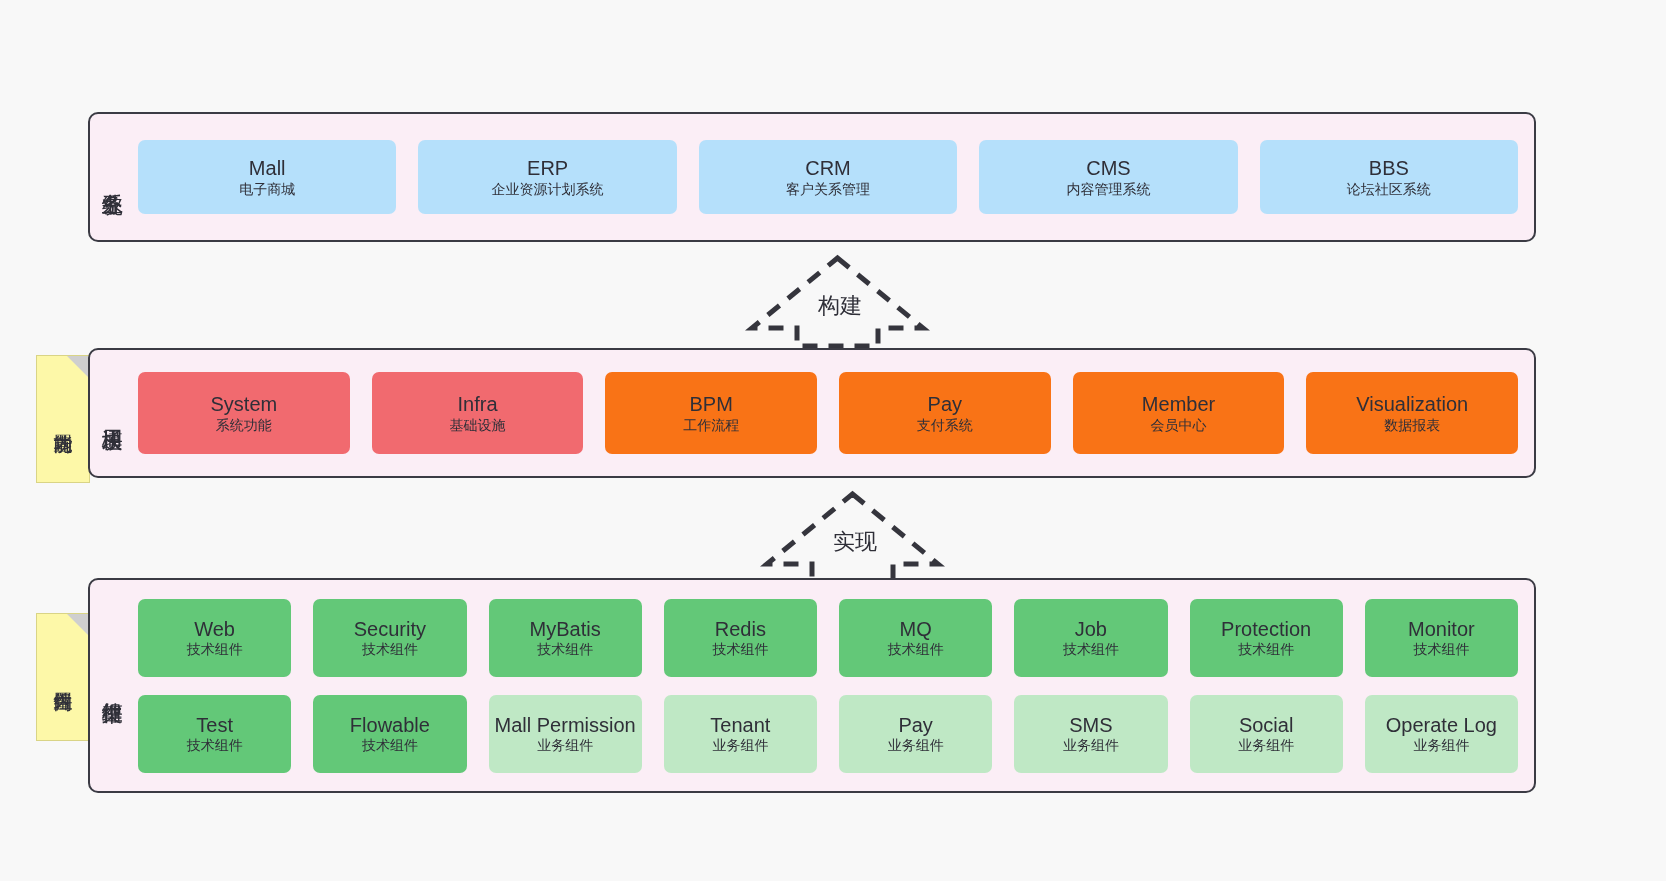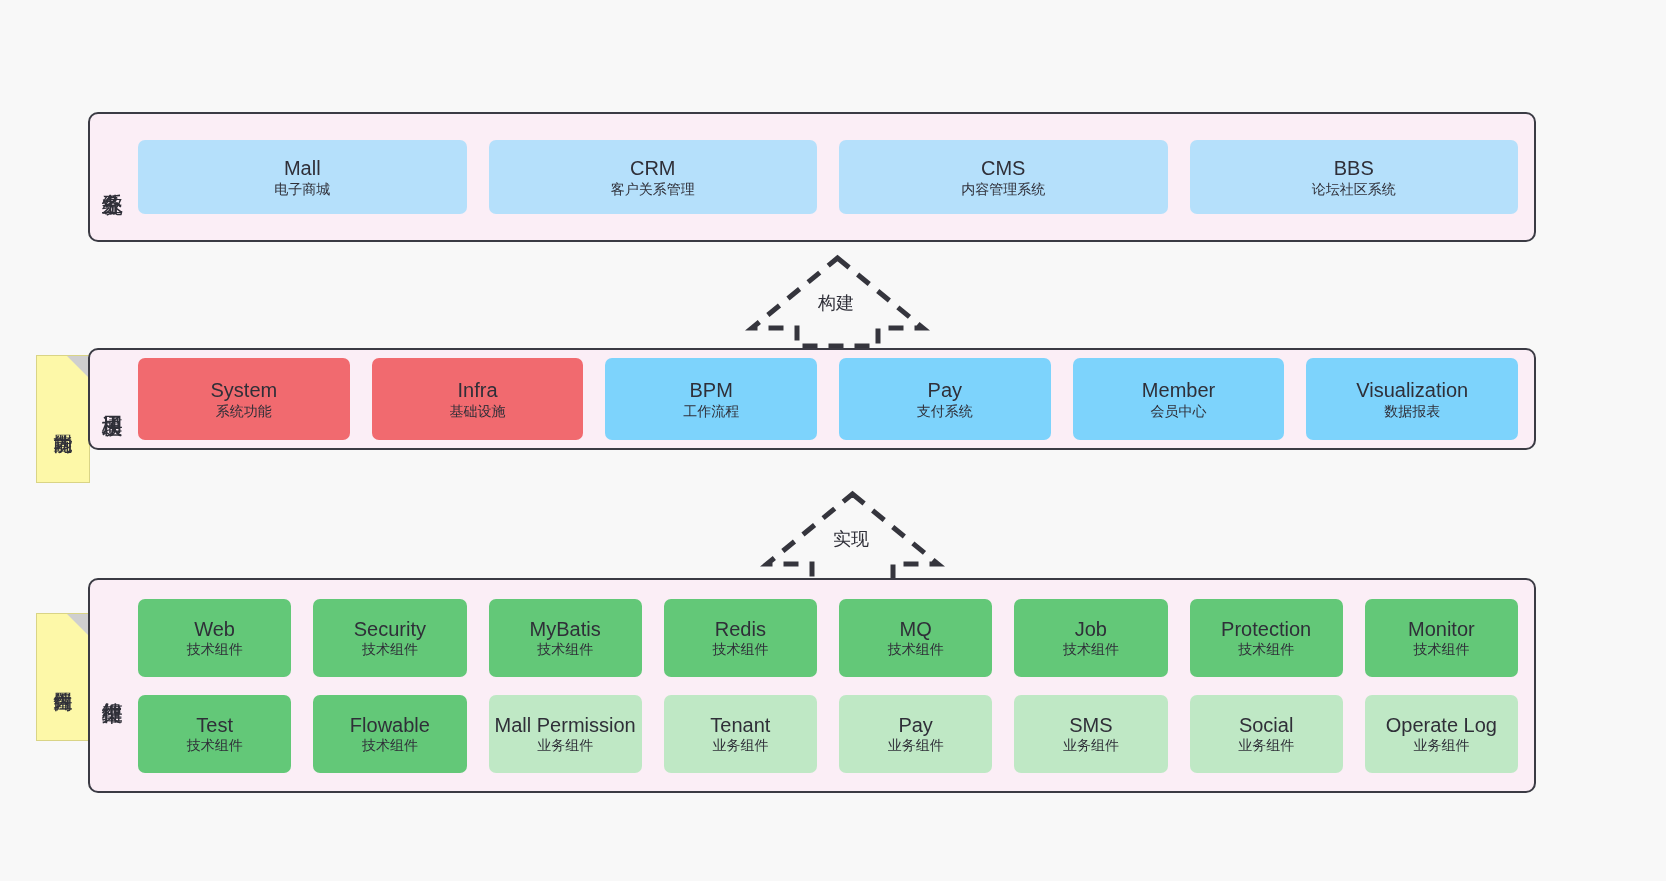--- a/index.html
+++ b/index.html
@@ -70,27 +70,27 @@
     color: #2f2f38;
     box-sizing: border-box;
     padding: 6px 4px;
   }
   .cell .t1 { font-size: 20px; }
   .cell .t2 { font-size: 14px; }
 
   
   .c-blue        { background: #b5e0fb; }
   .c-red         { background: #f16a6f; }
-  .c-pink        { background: #7dd3fc; }
+  .c-pink        { background: #f97316; }
   .c-green       { background: #63c878; }
   .c-lightgreen  { background: #bfe8c5; }
 
   
   #band-business { left: 88px;  top: 112px; width: 1448px; height: 130px; }
-  #band-common   { left: 88px;  top: 348px; width: 1448px; height: 102px; }
+  #band-common   { left: 88px;  top: 348px; width: 1448px; height: 130px; }
   #band-frame    { left: 88px;  top: 578px; width: 1448px; height: 215px; }
 
   #band-business .cell { height: 74px; }
   #band-common   .cell { height: 82px; }
   #band-frame    .cell { height: 78px; }
 
   
   .note {
     position: absolute;
     width: 54px;
@@ -118,21 +118,21 @@
   #note-builtin-func { left: 36px; top: 355px; height: 128px; }
   #note-builtin-comp { left: 36px; top: 613px; height: 128px; }
 
   
   .arrow {
     position: absolute;
     pointer-events: none;
   }
   .arrow-label {
     position: absolute;
-    font-size: 18px;
+    font-size: 22px;
     color: #2f2f38;
     background: transparent;
     white-space: nowrap;
     user-select: none;
   }
   #arrow-build  { left: 745px; top: 252px; width: 185px; height: 96px; }
   #label-build  { left: 818px; top: 291px; }
   #arrow-impl   { left: 760px; top: 488px; width: 185px; height: 96px; }
   #label-impl   { left: 833px; top: 527px; }
 </style>
@@ -143,20 +143,24 @@
 
   <div class="band" id="band-business">
     <div class="band-title">业务系统</div>
     <div class="band-body">
       <div class="row">
         <div class="cell c-blue">
           <span class="t1">Mall</span>
           <span class="t2">电子商城</span>
         </div>
         <div class="cell c-blue">
+          <span class="t1">ERP</span>
+          <span class="t2">企业资源计划系统</span>
+        </div>
+        <div class="cell c-blue">
           <span class="t1">CRM</span>
           <span class="t2">客户关系管理</span>
         </div>
         <div class="cell c-blue">
           <span class="t1">CMS</span>
           <span class="t2">内容管理系统</span>
         </div>
         <div class="cell c-blue">
           <span class="t1">BBS</span>
           <span class="t2">论坛社区系统</span>

